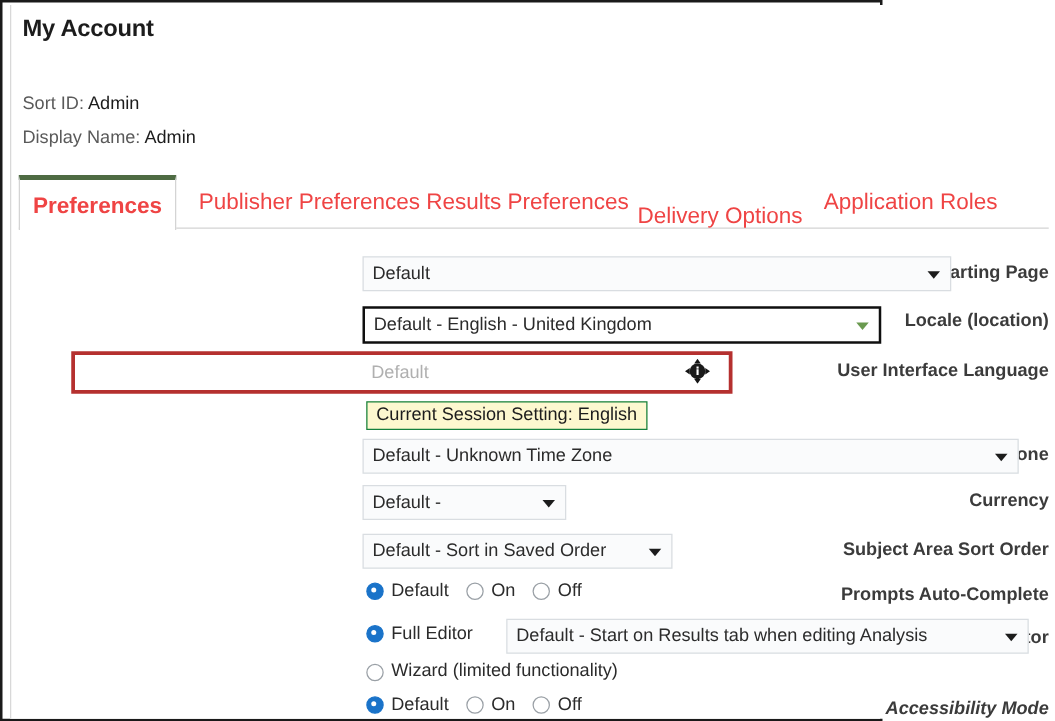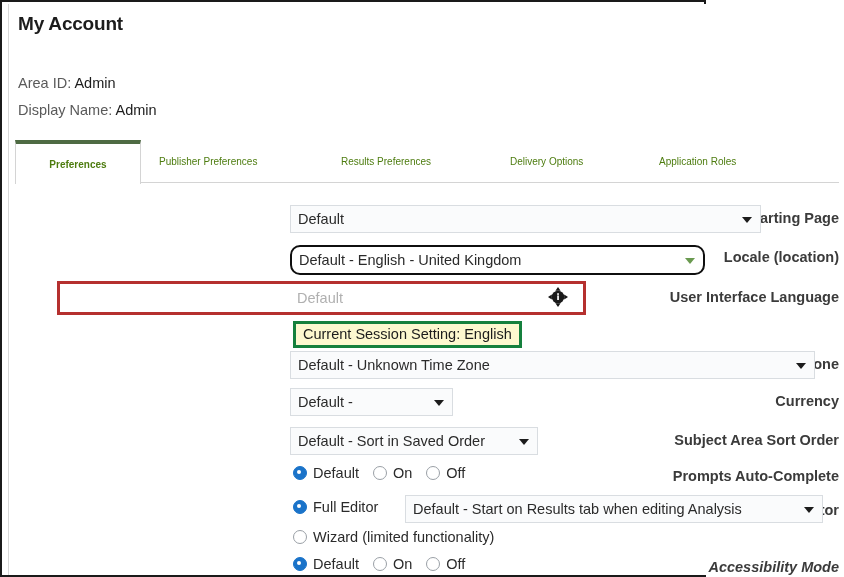--- a/index.html
+++ b/index.html
@@ -55,22 +55,22 @@
   .tabstrip {
     position: absolute;
     left: 6px; top: 136px;
     width: 824px; height: 43px;
     border-bottom: 1px solid #d4d4d4;
   }
   .tab {
     position: absolute;
     top: 0;
     height: 43px;
-    font-size: 10px;
-    color: #4d7c0f;
+    font-size: 18px;
+    color: #ef4444;
     display: flex;
     align-items: center;
     justify-content: center;
     padding: 0 14px;
     white-space: nowrap;
     cursor: pointer;
   }
   .tab.active {
     font-weight: bold;
     background: #ffffff;
@@ -144,21 +144,21 @@
   .redbox {
     position: absolute;
     border: 3px solid #b5302f;
     pointer-events: none;
   }
 
   
   .session-note {
     position: absolute;
     background: #fdf8cf;
-    border: 3px solid #15803d;
+    border: 1px solid #15803d;
     font-size: 14.5px;
     color: #1c1c1c;
     padding: 2px 7px 3px 7px;
     white-space: nowrap;
   }
 
   
   .radio-group {
     position: absolute;
     display: flex;
@@ -197,60 +197,60 @@
 </style>
 </head>
 <body>
 
 <div id="page">
   <div id="inner">
 
     <div class="page-title">My Account</div>
 
     <div class="idline" id="userid">
-      <span class="lbl">Area ID:</span>
+      <span class="lbl">Sort ID:</span>
       <span class="val">Admin</span>
     </div>
     <div class="idline" id="dispname">
       <span class="lbl">Display Name:</span>
       <span class="val">Admin</span>
     </div>
 
     <div class="tabstrip">
       <div class="tab active" style="left:0px;width:126px;">
         <span>Preferences</span>
       </div>
       <div class="tab" style="left:130px;">
         <span>Publisher Preferences</span>
       </div>
       <div class="tab" style="left:312px;">
         <span>Results Preferences</span>
       </div>
-      <div class="tab" style="left:481px;">
+      <div class="tab" style="left:481px;align-items:flex-end;">
         <span>Delivery Options</span>
       </div>
       <div class="tab" style="left:630px;">
         <span>Application Roles</span>
       </div>
     </div>
 
     <div class="row" style="top:201px;">
       <div class="flabel" style="top:5px;">Starting Page</div>
       <div class="ctrl" style="top:0;width:471px;">
         <div class="select">
           <span>Default</span>
           <span class="arrow"></span>
         </div>
       </div>
     </div>
 
     <div class="row" style="top:241px;">
       <div class="flabel" style="top:4px;">Locale (location)</div>
       <div class="ctrl" style="top:0;width:415px;">
-        <div class="select focused" style="height:30px;border-radius:10px;">
+        <div class="select focused" style="height:30px;">
           <span>Default - English - United Kingdom</span>
           <span class="arrow"></span>
         </div>
       </div>
     </div>
 
     <div class="row" style="top:281px;">
       <div class="flabel" style="top:4px;">User Interface Language</div>
       <div class="ctrl" style="top:0;width:288px;">
         <div class="select borderless placeholder" style="height:26px;">
@@ -323,21 +323,21 @@
       </div>
       <div class="ctrl" style="left:396px;top:-4px;width:418px;">
         <div class="select">
           <span>Default - Start on Results tab when editing Analysis</span>
           <span class="arrow"></span>
         </div>
       </div>
     </div>
 
     <div class="row" style="top:525px;">
-      <div class="radio-group" style="left:284px;top:0;">
+      <div class="radio-group" style="left:284px;top:0;align-items:flex-end;">
         <span class="radio"></span>
         <span class="radio-label">Wizard (limited functionality)</span>
       </div>
     </div>
 
     <div class="row" style="top:552px;">
       <div class="flabel" style="top:3px;font-style:italic;">Accessibility Mode</div>
       <div class="radio-group" style="left:284px;top:0;">
         <span class="radio on"></span>
         <span class="radio-label">Default</span>

